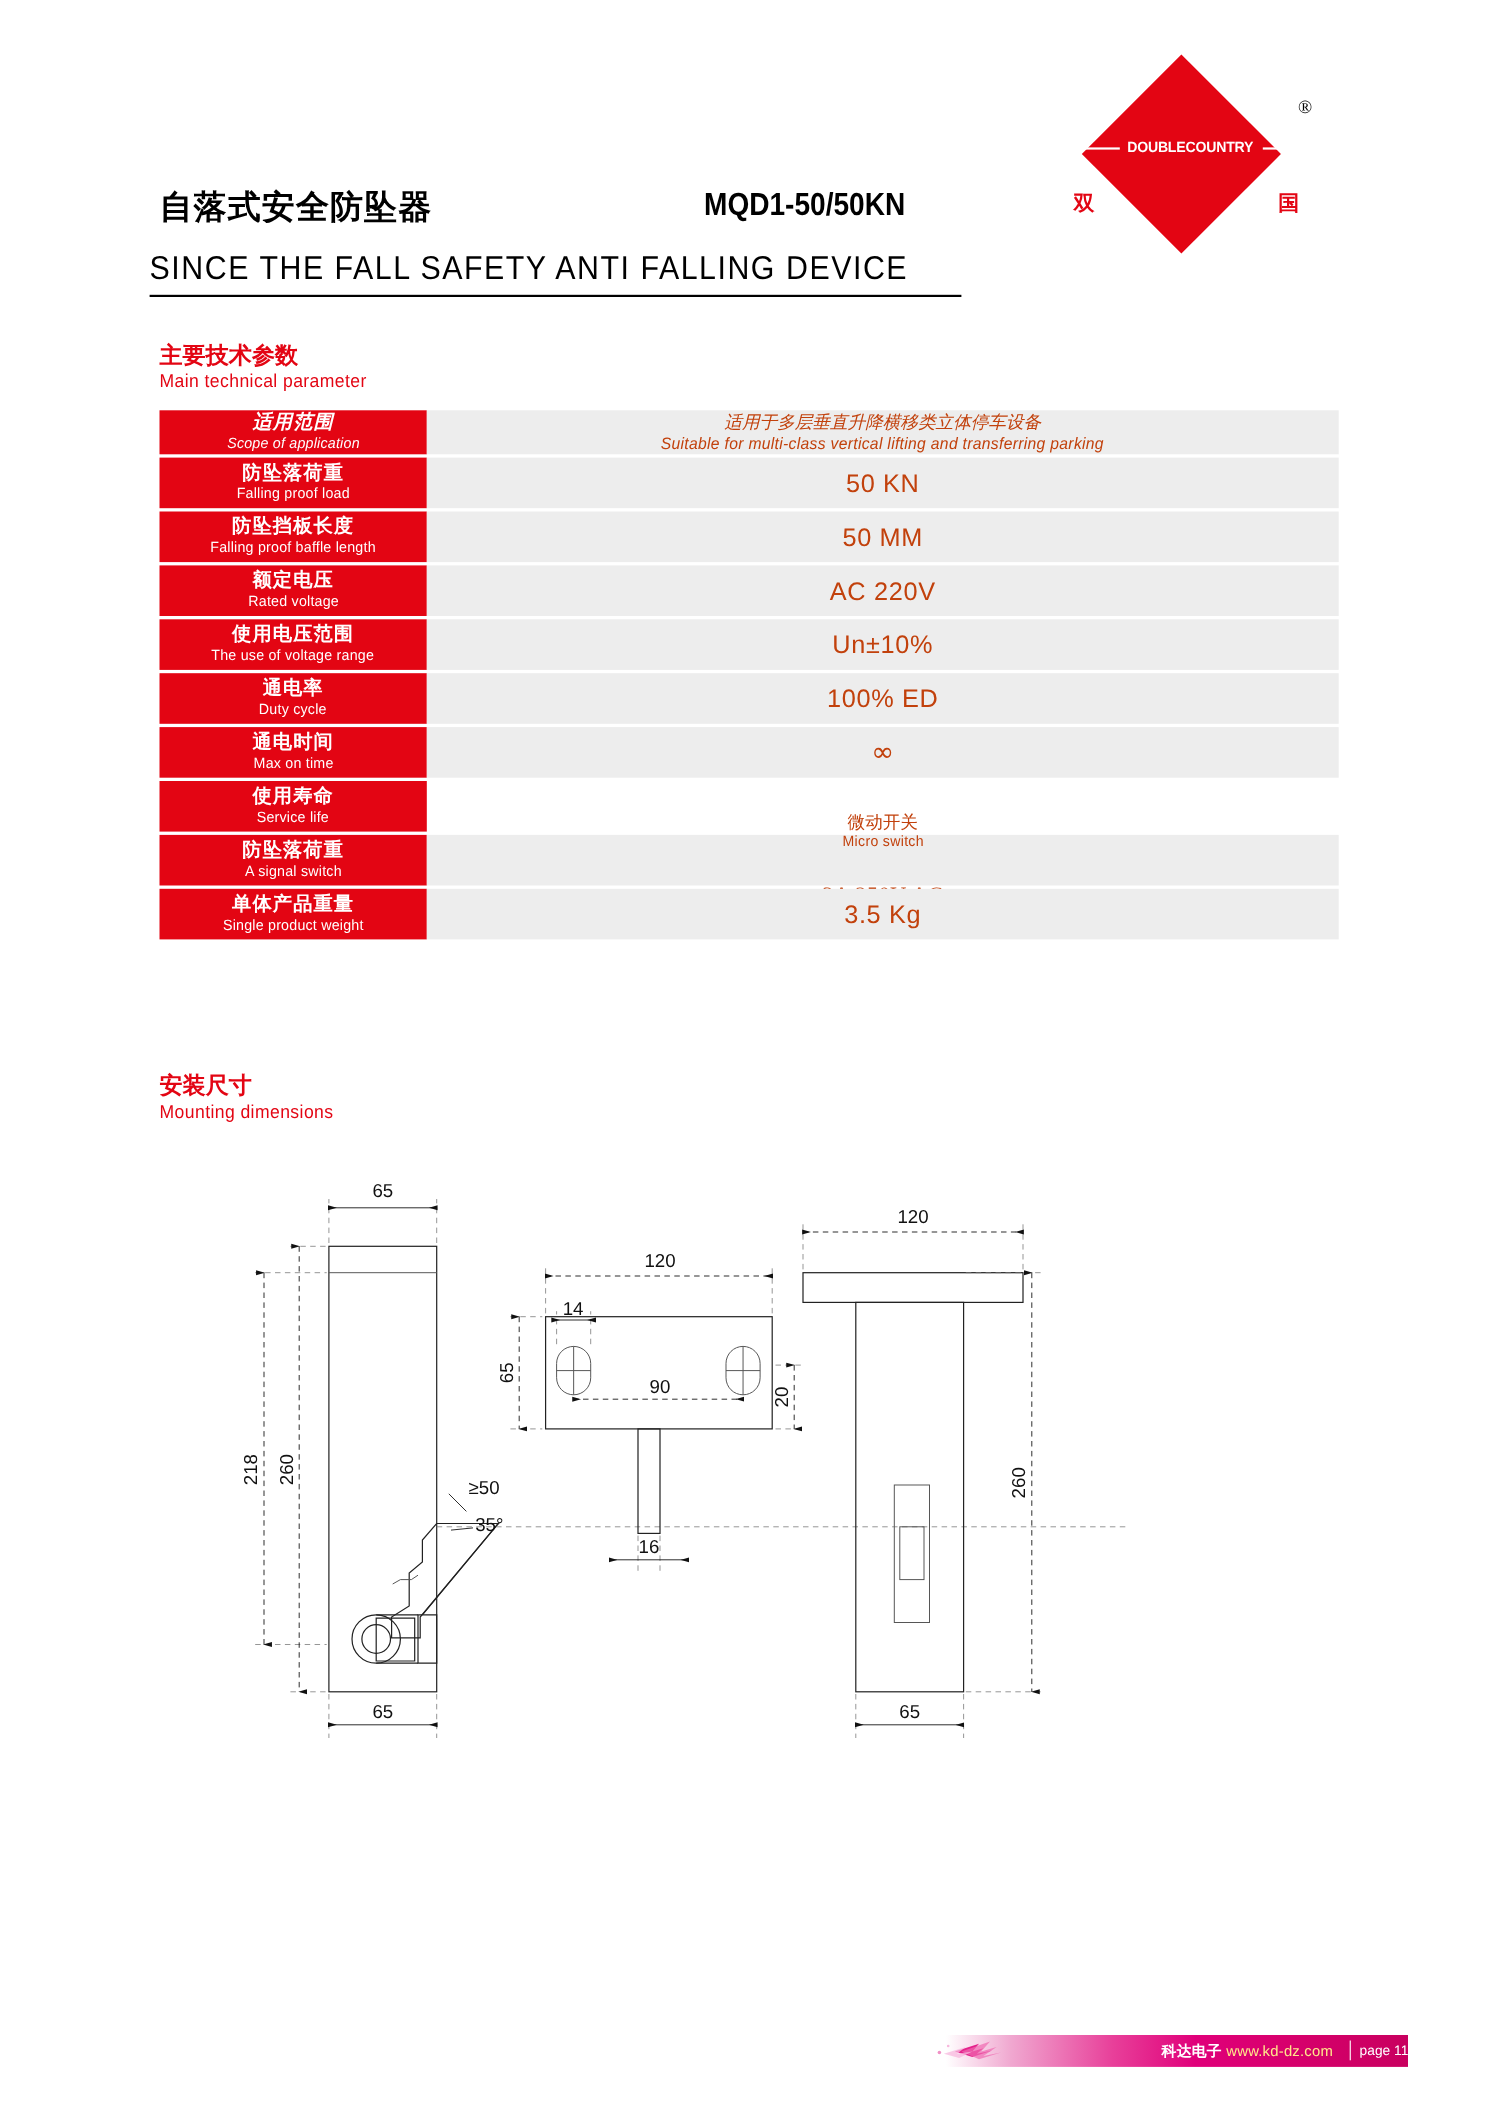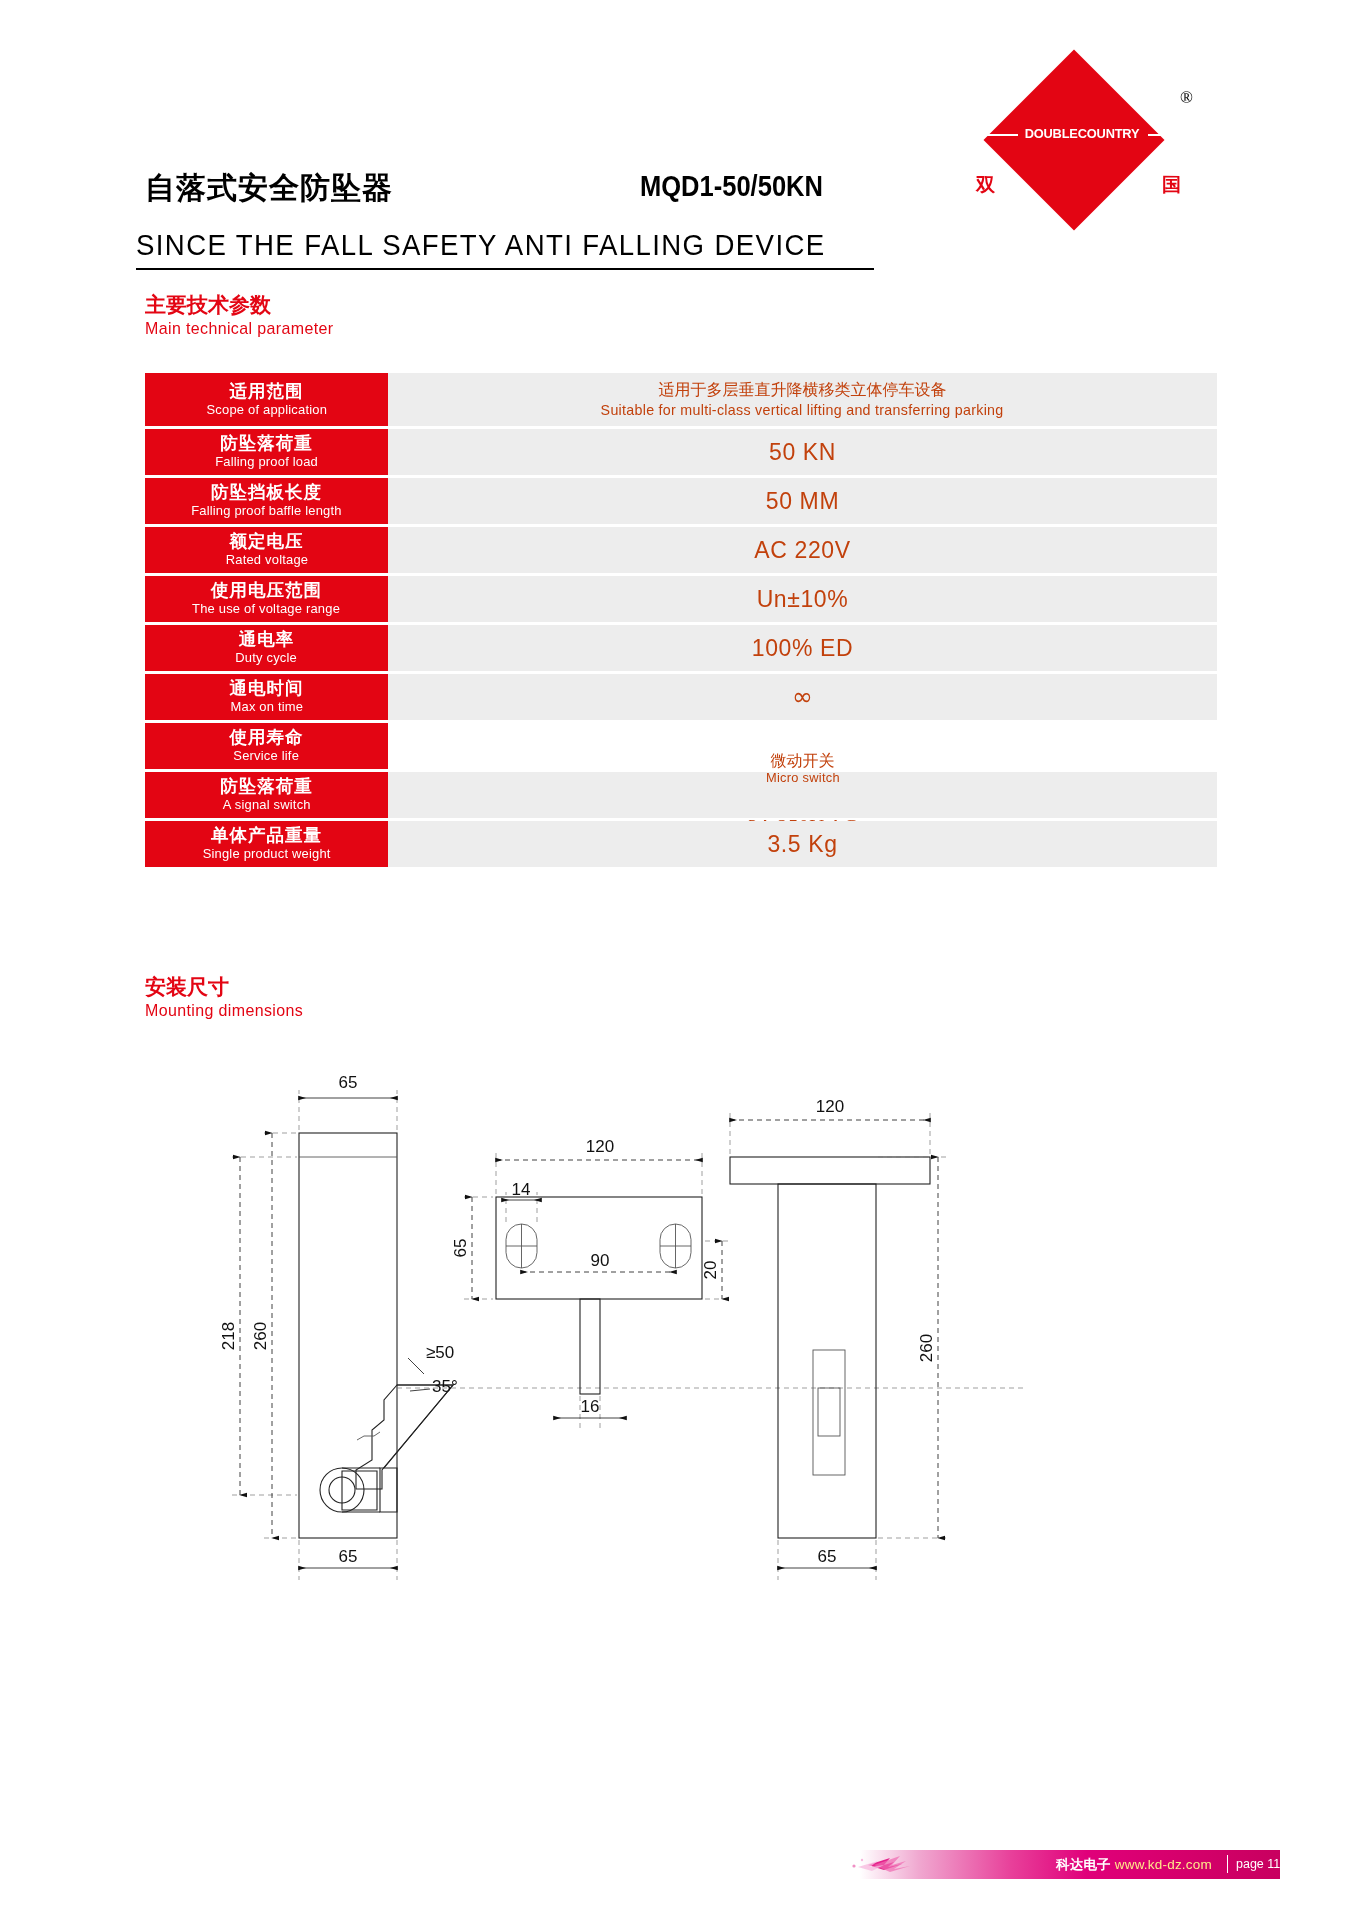--- a/index.html
+++ b/index.html
@@ -81,21 +81,21 @@
   .section-head { position: absolute; color: #e30513; white-space: nowrap; }
   .section-head .cn {
     display: block; font-size: 21px; font-weight: 700; line-height: 25px;
     font-family: "DejaVu Sans", sans-serif;
   }
   .section-head .en {
     display: block; font-size: 17px; line-height: 22px; letter-spacing: 0.4px;
     font-family: "Liberation Sans", sans-serif;
     transform: scaleX(0.94); transform-origin: left center;
   }
-  #sec-params  { left: 145px; top: 293px; }
+  #sec-params  { left: 145px; top: 311px; }
   #sec-mount   { left: 145px; top: 975px; }
 
   
   #param-table {
     position: absolute; left: 145px; top: 373px;
     width: 1072px;
     display: flex; flex-direction: column;
   }
   .trow { display: flex; width: 100%; margin-bottom: 3px; }
   .tlabel {
@@ -137,21 +137,21 @@
   }
   .tvalue .inf { font-size: 25px; line-height: 24px; font-family: "DejaVu Sans", sans-serif; }
   
   .sw-wrap { display: flex; align-items: center; gap: 30px; flex-direction: column; }
   .sw-left { display: flex; flex-direction: column; align-items: center; }
   .sw-left .cn { font-size: 16px; line-height: 19px; font-family: "DejaVu Sans", sans-serif; }
   .sw-left .en { font-size: 13.5px; line-height: 16px; font-family: "Liberation Sans", sans-serif; transform: scaleX(0.95); }
   .sw-right { font-size: 20px; letter-spacing: 0.6px; font-family: Liberation Serif, serif; }
 
   
-  .h-tall { height: 53px; }
+  .h-tall { height: 40px; font-style: italic; }
   .h-std  { height: 46px; }
 
   
   #drawing { position: absolute; left: 12px; top: 1040px; width: 1130px; height: 740px; }
   #drawing svg { display: block; }
 
   
   #footer {
     position: absolute; left: 860px; top: 1848px;
     width: 420px; height: 34px;

